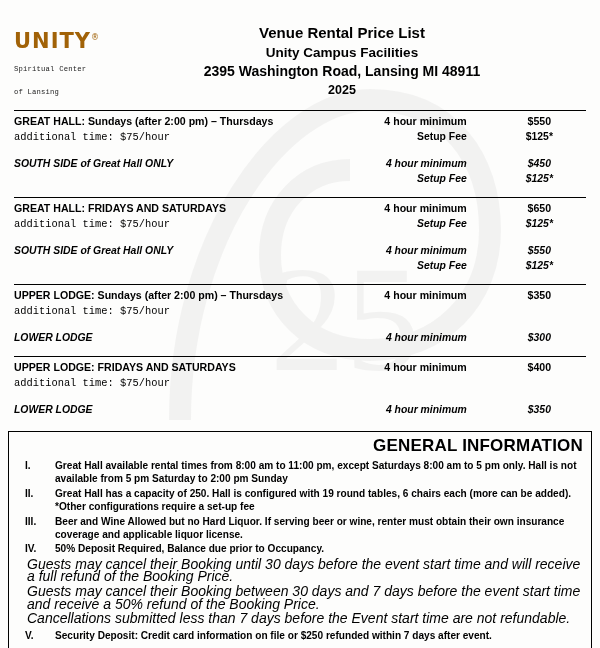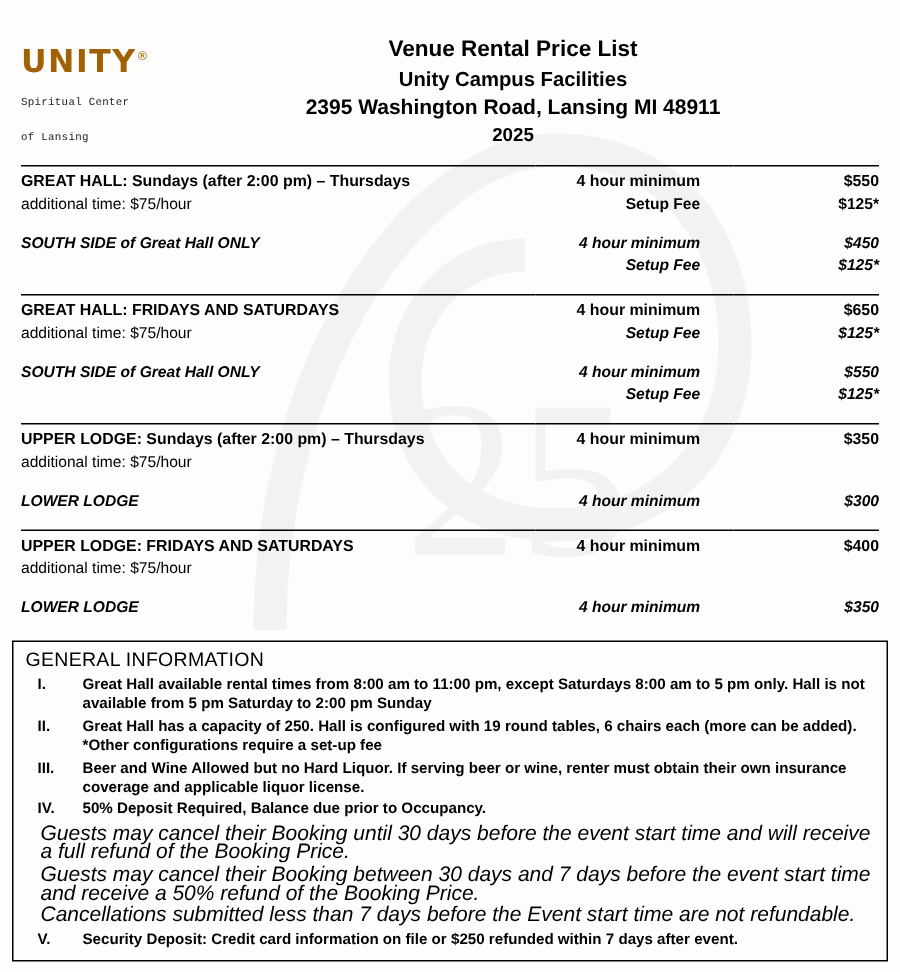--- a/index.html
+++ b/index.html
@@ -104,51 +104,51 @@
     width: 100%;
     border-collapse: collapse;
     font-size: 10.4px;
   }
   table.price td {
     padding: 2px 0 2px 0;
     vertical-align: top;
   }
   .col-desc { width: 60%; }
   .col-min  { width: 23%; text-align: right; padding-right: 22px !important; }
-  .col-price{ width: 17%; text-align: right; padding-left: 4px !important; }
+  .col-price{ width: 17%; text-align: center; padding-left: 4px !important; }
 
   tr.rule-top td {
     border-top: 1.6px solid #000;
     padding-top: 4px;
     margin-left: 28px;
   }
   tr.section-head td {
     font-weight: bold;
     font-size: 10.6px;
   }
-  td.indent1 { padding-left: 42px; }
+  td.indent1 { padding-left: 42px; font-family: Liberation Mono, monospace; }
   td.indent2 { padding-left: 56px; }
   .ital-bold {
     font-style: italic;
     font-weight: bold;
   }
   .bold { font-weight: bold; }
   .spacer-row td { height: 7px; padding: 0; }
   .small-gap td { height: 3px; padding: 0; }
 
   
   .geninfo {
     margin: 7px 8px 0 8px;
     border: 1.4px solid #000;
     padding: 3px 8px 6px 8px;
   }
   .geninfo h2 {
-    text-align: left;
-    font-size: 13px;
-    font-weight: normal;
+    text-align: right;
+    font-size: 17px;
+    font-weight: bold;
     margin: 1px 0 3px 0;
     letter-spacing: .2px;
   }
   .gi-item {
     display: flex;
     font-size: 10.1px;
     line-height: 13.4px;
     margin-bottom: 1px;
   }
   .gi-num {

